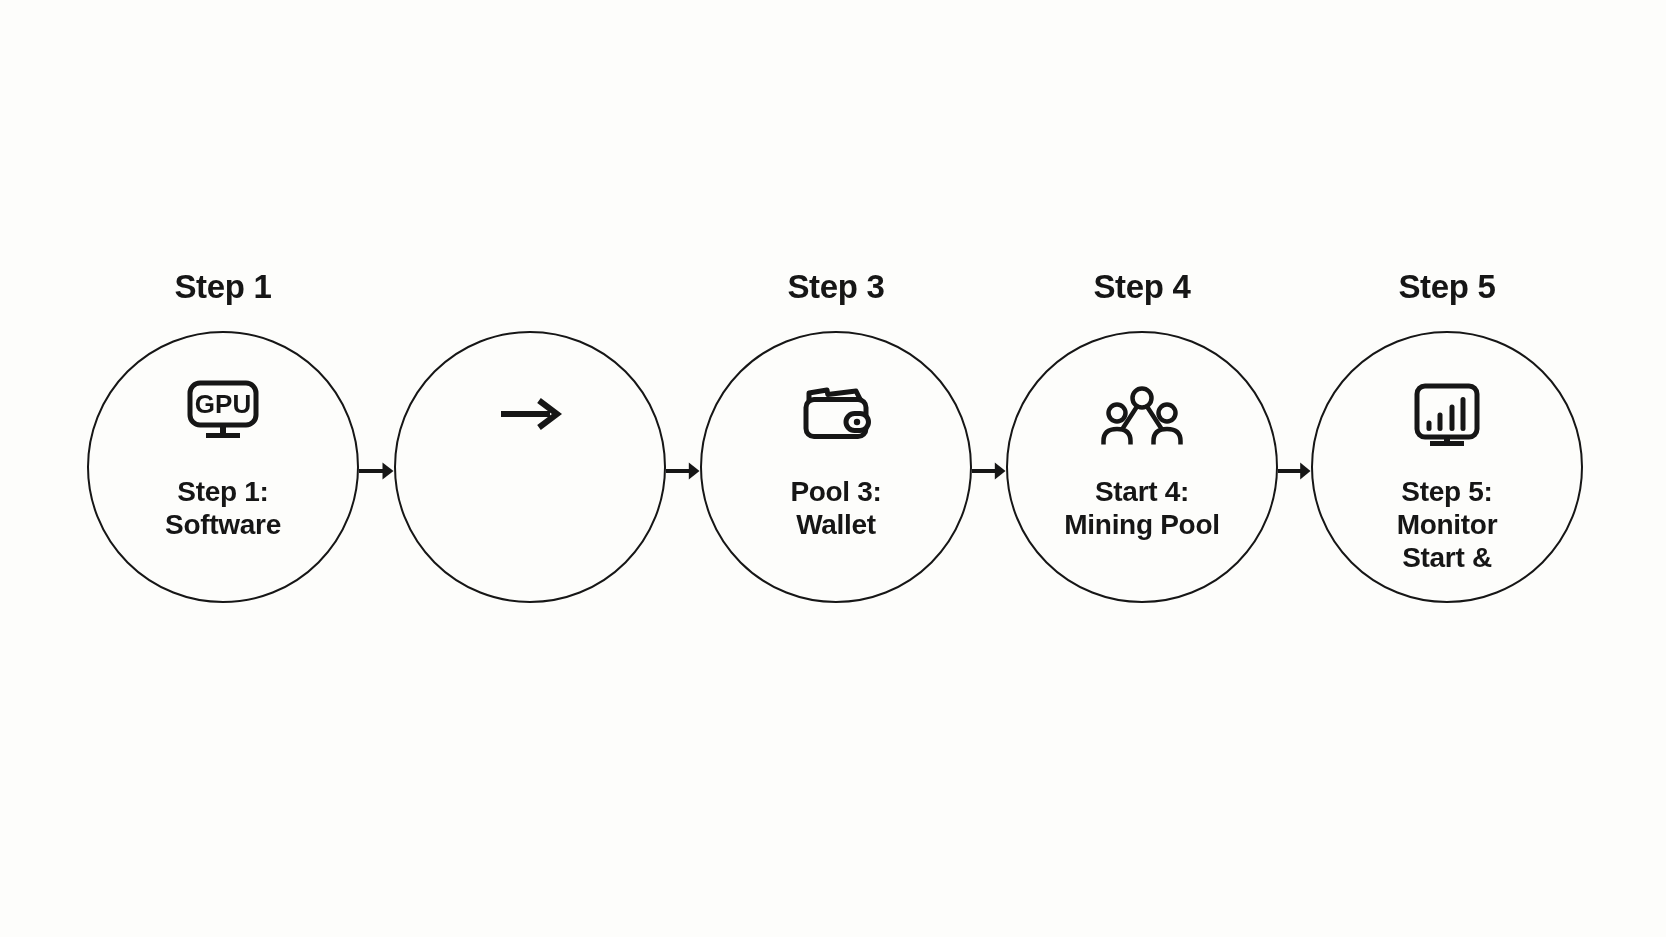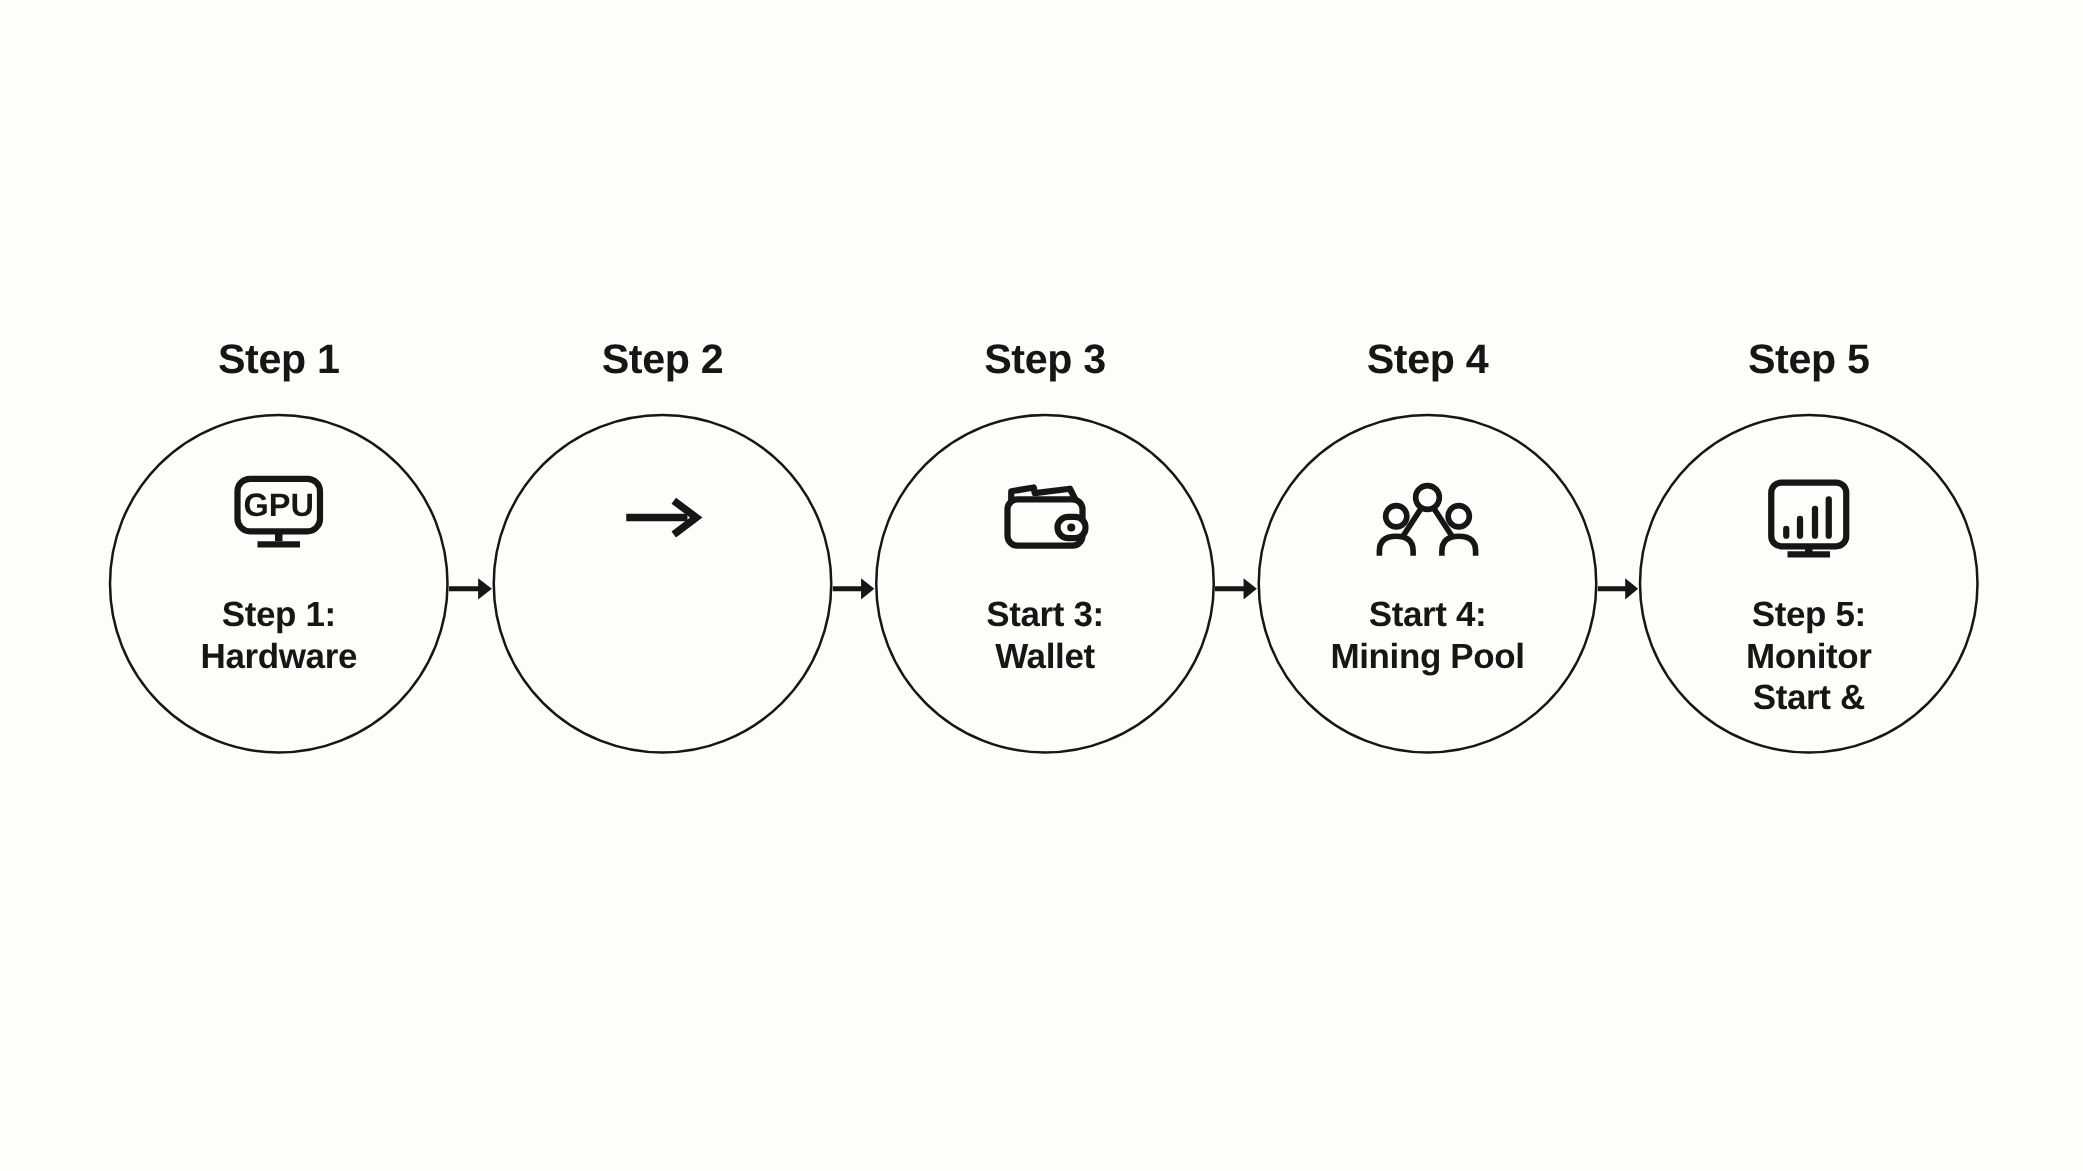--- a/index.html
+++ b/index.html
@@ -73,34 +73,33 @@
       <div class="icon-box icon-gpu">
         <svg width="72" height="60" viewBox="0 0 72 60" stroke="currentColor" fill="none">
           <rect x="3" y="3" width="66" height="42" rx="10" stroke-width="5"></rect>
           <text x="36" y="33" text-anchor="middle" font-size="26" font-weight="700" fill="currentColor" stroke="none" class="gpu-text">GPU</text>
           <line x1="36" y1="45" x2="36" y2="53" stroke-width="6"></line>
           <line x1="19" y1="55.5" x2="53" y2="55.5" stroke-width="5"></line>
         </svg>
       </div>
       <div class="circle-label">
         <div>Step 1:</div>
-        <div>Hardware</div>
+        <div>Software</div>
       </div>
     </div>
   </div>
 
   <div class="connector connector-1">
     <svg viewBox="0 0 35 24" preserveAspectRatio="none" stroke="currentColor" fill="none">
       <line x1="0" y1="12" x2="27" y2="12" stroke-width="4"></line>
       <path d="M23.5,3.5 L34.5,12 L23.5,20.5 Z" fill="currentColor" stroke="none"></path>
     </svg>
   </div>
 
   <div class="step step-2">
-    <div class="step-header">Step 2</div>
     <div class="circle">
       <div class="icon-box icon-arrow">
         <svg width="64" height="38" viewBox="0 0 64 38" stroke="currentColor" fill="none">
           <line x1="3" y1="19" x2="52" y2="19" stroke-width="6"></line>
           <polyline points="41,5.5 59,19 41,32.5" stroke-width="6" stroke-linejoin="miter"></polyline>
         </svg>
       </div>
     </div>
   </div>
 
@@ -116,21 +115,21 @@
     <div class="circle">
       <div class="icon-box icon-wallet">
         <svg width="70" height="54" viewBox="0 0 70 54" stroke="currentColor" fill="none">
           <path d="M8,14 L8,7 L26,4 L26.8,8.5 L55,5 L59.5,14" stroke-width="5" stroke-linejoin="round"></path>
           <rect x="5" y="13.5" width="60" height="37" rx="8" stroke-width="5"></rect>
           <rect x="45" y="27.5" width="22.5" height="17" rx="8.5" stroke-width="5" style="fill:var(--bg)"></rect>
           <circle cx="56" cy="36" r="3.2" fill="currentColor" stroke="none"></circle>
         </svg>
       </div>
       <div class="circle-label">
-        <div>Start 3:</div>
+        <div>Pool 3:</div>
         <div>Wallet</div>
       </div>
     </div>
   </div>
 
   <div class="connector connector-3">
     <svg viewBox="0 0 35 24" preserveAspectRatio="none" stroke="currentColor" fill="none">
       <line x1="0" y1="12" x2="27" y2="12" stroke-width="4"></line>
       <path d="M23.5,3.5 L34.5,12 L23.5,20.5 Z" fill="currentColor" stroke="none"></path>
     </svg>

